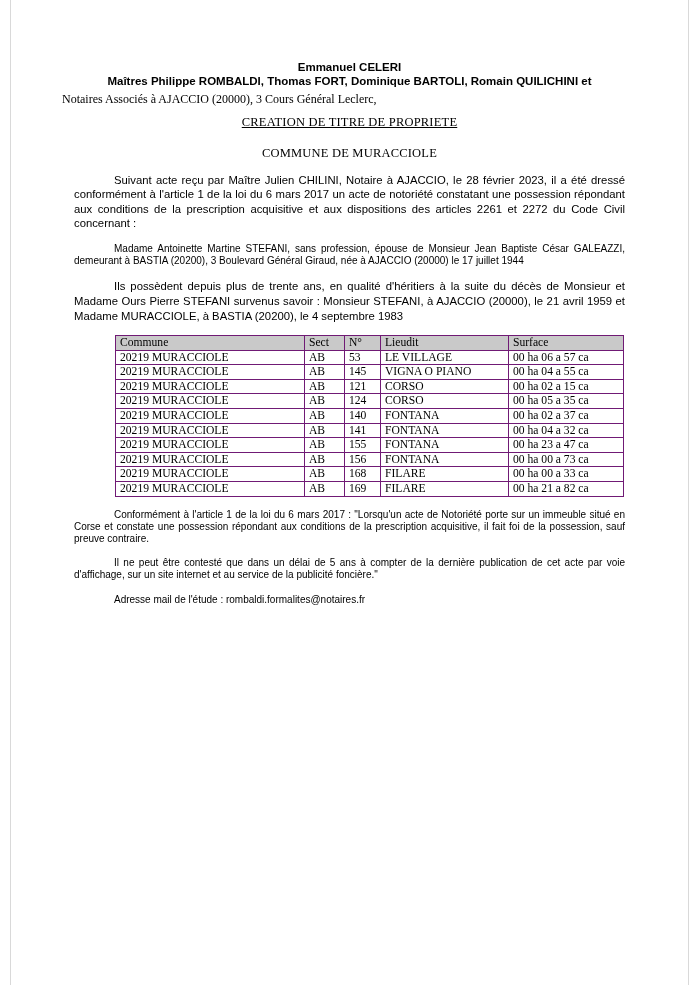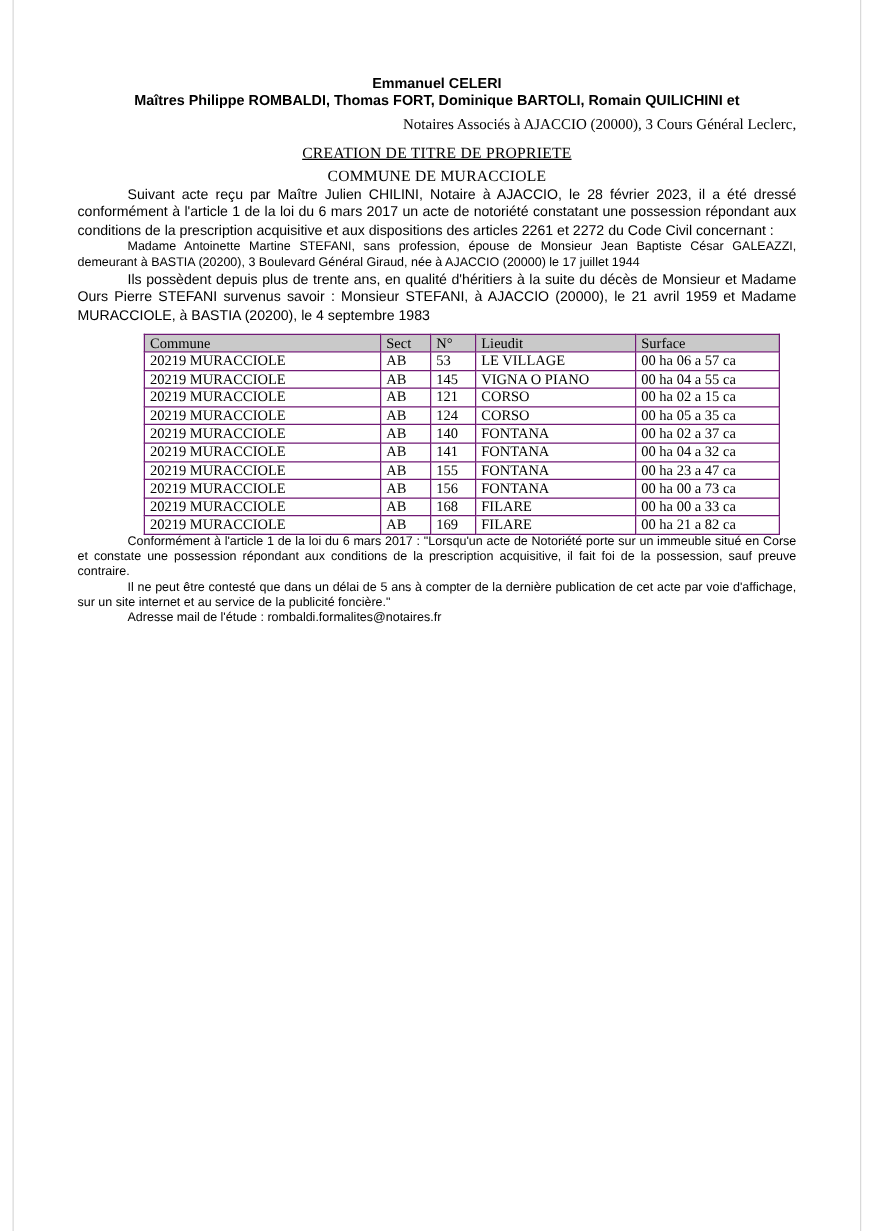--- a/index.html
+++ b/index.html
@@ -42,44 +42,44 @@
     font-family: "Liberation Sans", "DejaVu Sans", sans-serif;
     font-size: 11.5px;
     font-weight: bold;
     line-height: 1.25;
     text-align: center;
     margin-top: 60px;
   }
   .firm-sub {
     font-family: "Liberation Serif", "DejaVu Serif", serif;
     font-size: 12px;
-    text-align: right;
+    text-align: left;
     margin-top: 3px;
   }
   .doc-title {
     font-family: "Liberation Serif", "DejaVu Serif", serif;
     font-size: 12.5px;
     text-align: center;
     margin-top: 8px;
   }
   .doc-title span {
     text-decoration: underline;
     letter-spacing: 0.2px;
   }
   .doc-commune {
     font-family: "Liberation Serif", "DejaVu Serif", serif;
     font-size: 12.5px;
     text-align: center;
-    margin-top: 4px;
+    margin-top: 16px;
     letter-spacing: 0.2px;
   }
 
   
   p.para {
-    margin: 0;
+    margin: 12px;
     text-align: justify;
     text-indent: 40px;
   }
   p.sans {
     font-family: "Liberation Sans", "DejaVu Sans", sans-serif;
     font-size: 11.3px;
     line-height: 1.29;
   }
   p.serif {
     font-family: Liberation Sans, sans-serif;

